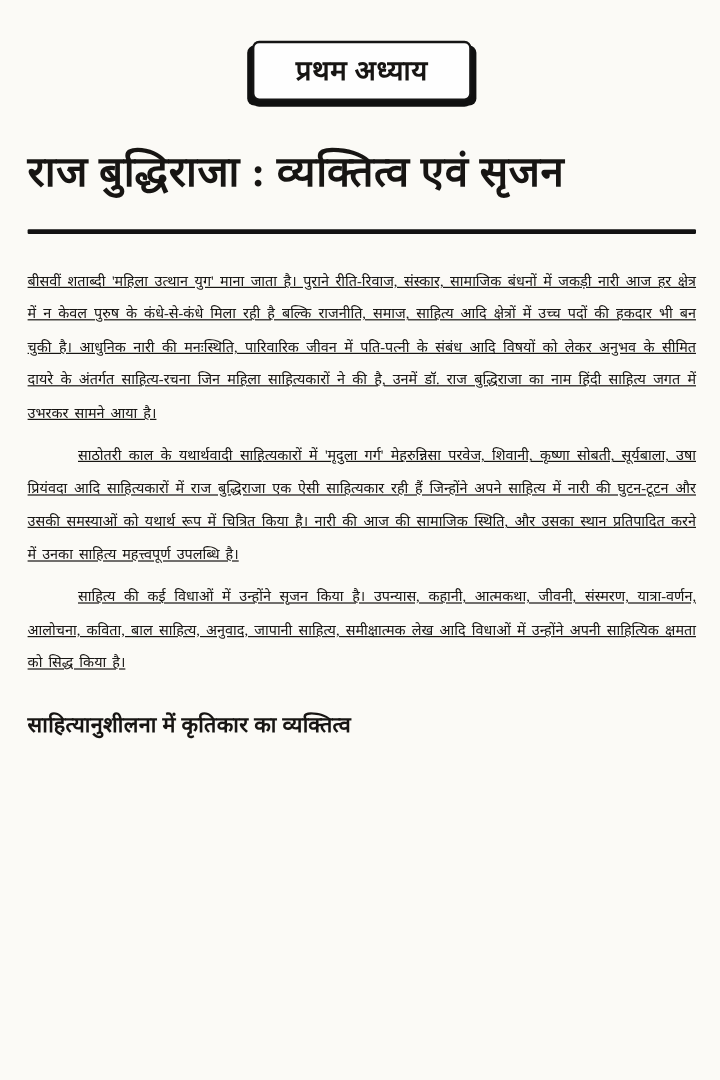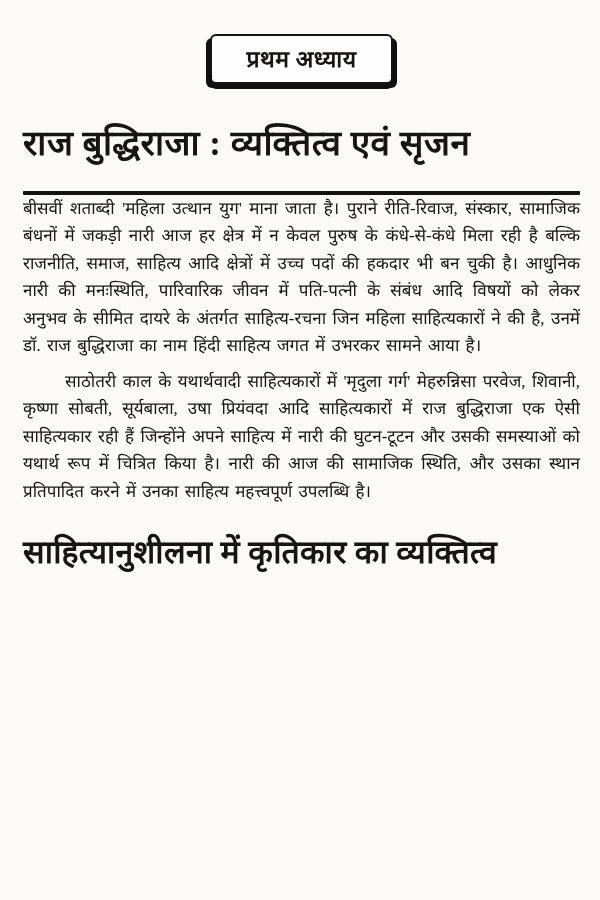--- a/index.html
+++ b/index.html
@@ -43,34 +43,36 @@
     letter-spacing: 0.5px;
     white-space: nowrap;
   }
   .title-rule {
     margin-top: 9px;
     height: 4px;
     background: #121212;
     border-radius: 1px;
   }
   .body-text {
-    font-size: 17px;
+    margin-top: 26px;
+    font-size: 12px;
     line-height: 27.5px;
     text-align: justify;
     word-spacing: 2px;
+    text-decoration: underline;
   }
   .body-text p {
     margin: 0 0 8px 0;
   }
   .body-text p.indented {
     text-indent: 42px;
   }
   .section-heading {
     margin-top: 24px;
-    font-size: 32px;
+    font-size: 18px;
     font-weight: bold;
     letter-spacing: 0.3px;
   }
   .closing-line {
     margin-top: 16px;
     font-size: 19px;
     line-height: 27.5px;
     text-align: justify;
     word-spacing: 2px;
   }
@@ -84,19 +86,20 @@
     <div class="chapter-badge">प्रथम अध्याय</div>
   </div>
 
   <h1 class="main-title">राज बुद्धिराजा : व्यक्तित्व एवं सृजन</h1>
 
   <div class="title-rule"></div>
 
   <div class="body-text">
     <p>बीसवीं शताब्दी 'महिला उत्थान युग' माना जाता है। पुराने रीति-रिवाज, संस्कार, सामाजिक बंधनों में जकड़ी नारी आज हर क्षेत्र में न केवल पुरुष के कंधे-से-कंधे मिला रही है बल्कि राजनीति, समाज, साहित्य आदि क्षेत्रों में उच्च पदों की हकदार भी बन चुकी है। आधुनिक नारी की मनःस्थिति, पारिवारिक जीवन में पति-पत्नी के संबंध आदि विषयों को लेकर अनुभव के सीमित दायरे के अंतर्गत साहित्य-रचना जिन महिला साहित्यकारों ने की है, उनमें डॉ. राज बुद्धिराजा का नाम हिंदी साहित्य जगत में उभरकर सामने आया है।</p>
     <p class="indented">साठोतरी काल के यथार्थवादी साहित्यकारों में 'मृदुला गर्ग' मेहरुन्निसा परवेज, शिवानी, कृष्णा सोबती, सूर्यबाला, उषा प्रियंवदा आदि साहित्यकारों में राज बुद्धिराजा एक ऐसी साहित्यकार रही हैं जिन्होंने अपने साहित्य में नारी की घुटन-टूटन और उसकी समस्याओं को यथार्थ रूप में चित्रित किया है। नारी की आज की सामाजिक स्थिति, और उसका स्थान प्रतिपादित करने में उनका साहित्य महत्त्वपूर्ण उपलब्धि है।</p>
+    <p class="indented">साहित्य की कई विधाओं में उन्होंने सृजन किया है। उपन्यास, कहानी, आत्मकथा, जीवनी, संस्मरण, यात्रा-वर्णन, आलोचना, कविता, बाल साहित्य, अनुवाद, जापानी साहित्य, समीक्षात्मक लेख आदि विधाओं में उन्होंने अपनी साहित्यिक क्षमता को सिद्ध किया है।</p>
   </div>
 
   <h2 class="section-heading">साहित्यानुशीलना में कृतिकार का व्यक्तित्व</h2>
 
   <p class="closing-line"></p>
 
 </div>
 
 </body></html>

